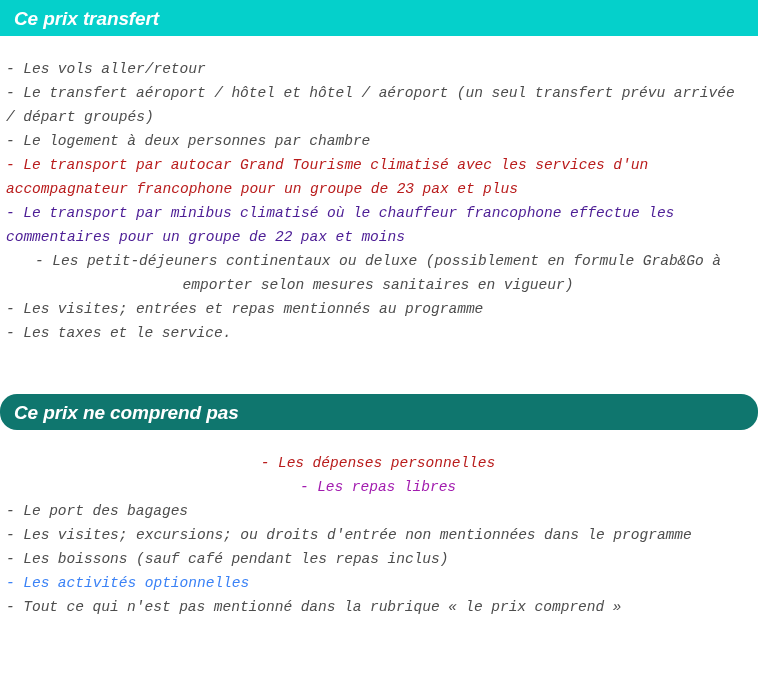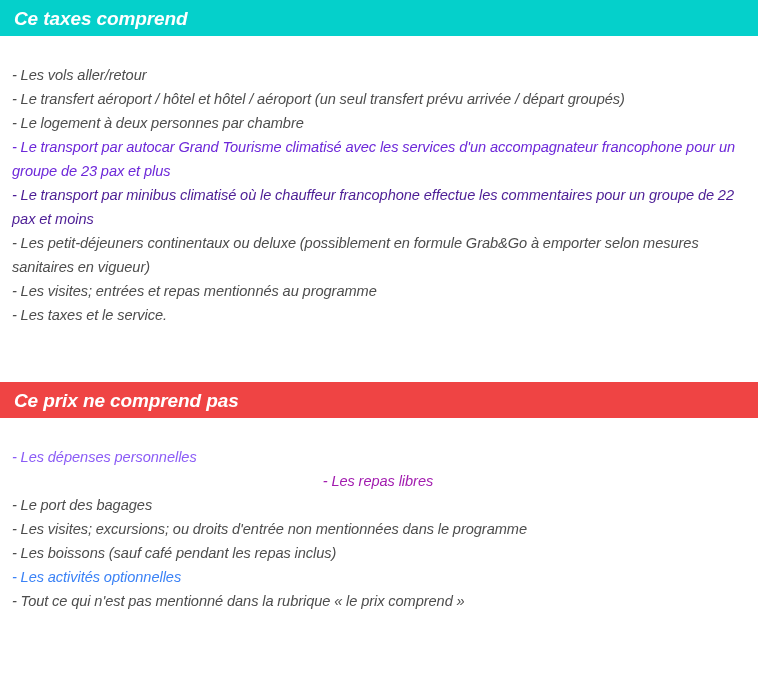--- a/index.html
+++ b/index.html
@@ -39,22 +39,23 @@
     line-height: 19px;
     letter-spacing: -0.1px;
     white-space: nowrap;
   }
   .section-body {
     box-sizing: border-box;
     padding: 0 2px 0 0;
   }
   .body-list {
     list-style: none;
-    margin: 12px;
+    margin: 6px;
     padding: 0;
+    font-family: Liberation Mono, monospace;
   }
   .body-list li {
     color: #4d4d4d;
     font-style: italic;
     font-size: 14.6px;
     line-height: 24px;
     letter-spacing: -0.05px;
     text-align: left;
     margin: 0;
     padding: 0;
@@ -64,47 +65,47 @@
   .spacer-between { height: 43px; }
   .spacer-top-2 { height: 15px; }
 </style>
 </head>
 <body style="background: rgb(255, 255, 255);">
 
 <div class="page">
 
   <section class="section">
     <div class="section-header" style="background: rgb(5, 208, 203);">
-      <span class="section-title" style="color: rgb(255, 255, 255);">Ce taxes comprend</span>
+      <span class="section-title" style="color: rgb(255, 255, 255);">Ce prix transfert</span>
     </div>
     <div class="spacer-top-1"></div>
     <div class="section-body">
       <ul class="body-list">
         <li style="color: rgb(77, 77, 77);">- Les vols aller/retour</li>
         <li style="color: rgb(77, 77, 77);">- Le transfert aéroport / hôtel et hôtel / aéroport (un seul transfert prévu arrivée / départ groupés)</li>
         <li style="color: rgb(77, 77, 77);">- Le logement à deux personnes par chambre</li>
-        <li style="color: #6d28d9;">- Le transport par autocar Grand Tourisme climatisé avec les services d'un accompagnateur francophone pour un groupe de 23 pax et plus</li>
+        <li style="color: #b91c1c;">- Le transport par autocar Grand Tourisme climatisé avec les services d'un accompagnateur francophone pour un groupe de 23 pax et plus</li>
         <li style="color: #4c1d95;">- Le transport par minibus climatisé où le chauffeur francophone effectue les commentaires pour un groupe de 22 pax et moins</li>
-        <li style="color: rgb(77, 77, 77);">- Les petit-déjeuners continentaux ou deluxe (possiblement en formule Grab&amp;Go à emporter selon mesures sanitaires en vigueur)</li>
+        <li style="color: rgb(77, 77, 77); text-align: center;">- Les petit-déjeuners continentaux ou deluxe (possiblement en formule Grab&amp;Go à emporter selon mesures sanitaires en vigueur)</li>
         <li style="color: rgb(77, 77, 77);">- Les visites; entrées et repas mentionnés au programme</li>
         <li style="color: rgb(77, 77, 77);">- Les taxes et le service.</li>
       </ul>
     </div>
   </section>
 
   <div class="spacer-between"></div>
 
   <section class="section">
-    <div class="section-header" style="background: #ef4444;">
+    <div class="section-header" style="background: #0f766e; border-radius: 17px;">
       <span class="section-title" style="color: rgb(255, 255, 255);">Ce prix ne comprend pas</span>
     </div>
     <div class="spacer-top-2"></div>
     <div class="section-body">
       <ul class="body-list">
-        <li style="color: #8b5cf6;">- Les dépenses personnelles</li>
+        <li style="color: #b91c1c; text-align: center;">- Les dépenses personnelles</li>
         <li style="color: #a21caf; text-align: center;">- Les repas libres</li>
         <li style="color: rgb(77, 77, 77);">- Le port des bagages</li>
         <li style="color: rgb(77, 77, 77);">- Les visites; excursions; ou droits d'entrée non mentionnées dans le programme</li>
         <li style="color: rgb(77, 77, 77);">- Les boissons (sauf café pendant les repas inclus)</li>
         <li style="color: #3b82f6;">- Les activités optionnelles</li>
         <li style="color: rgb(77, 77, 77);">- Tout ce qui n'est pas mentionné dans la rubrique « le prix comprend »</li>
       </ul>
     </div>
   </section>
 

